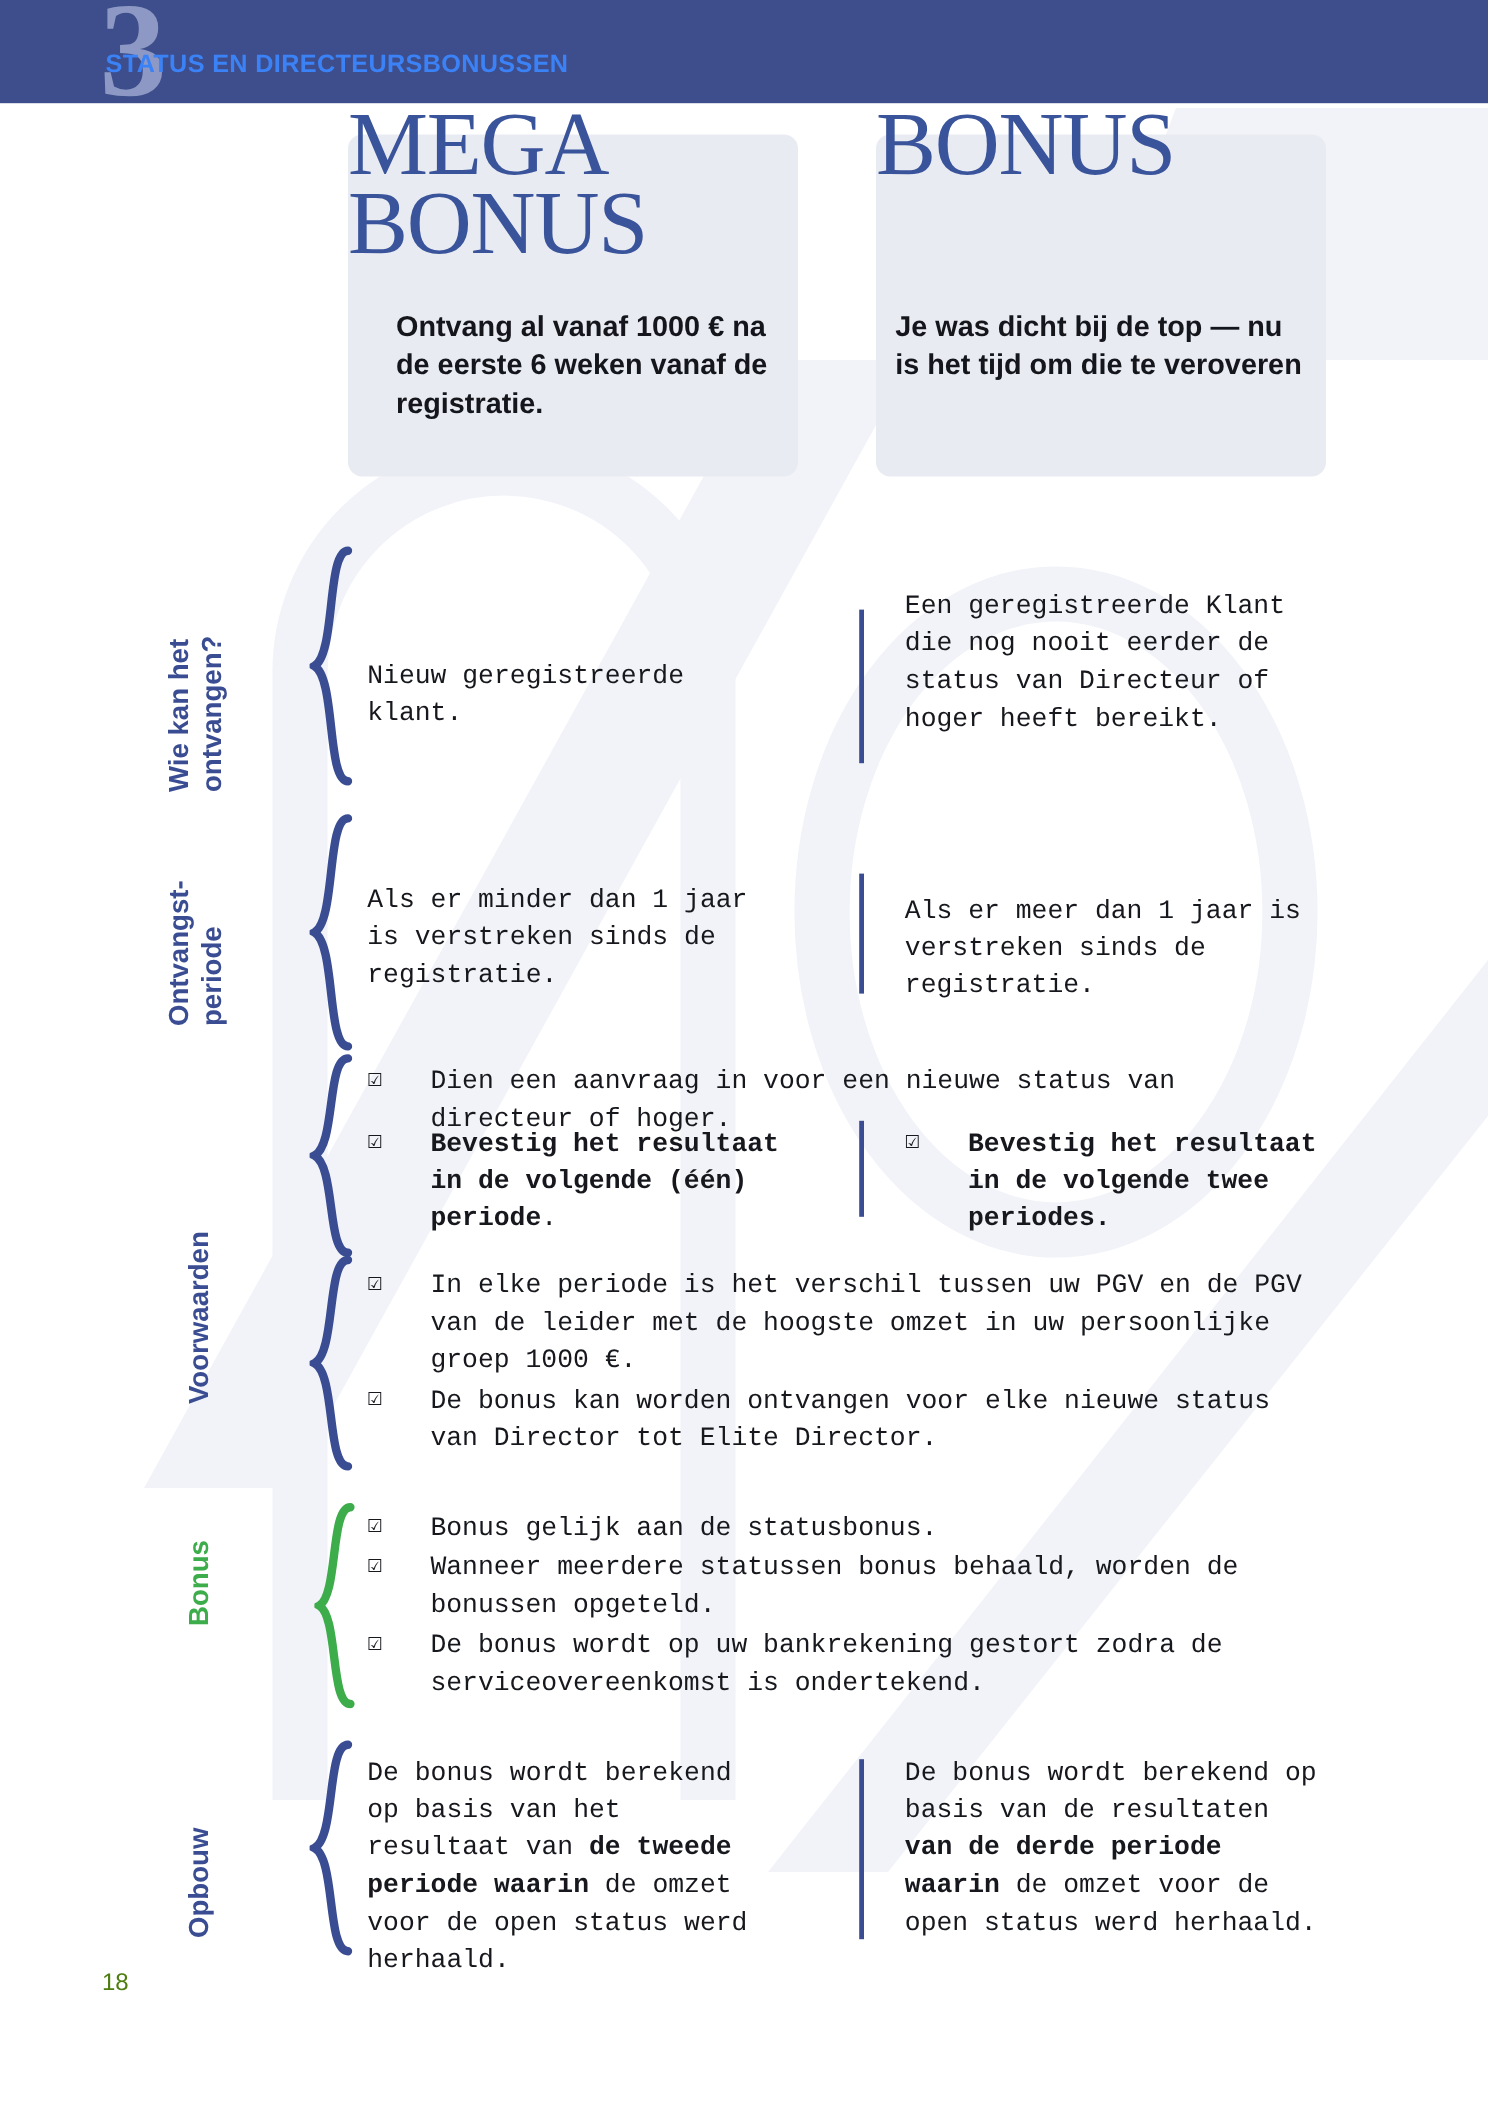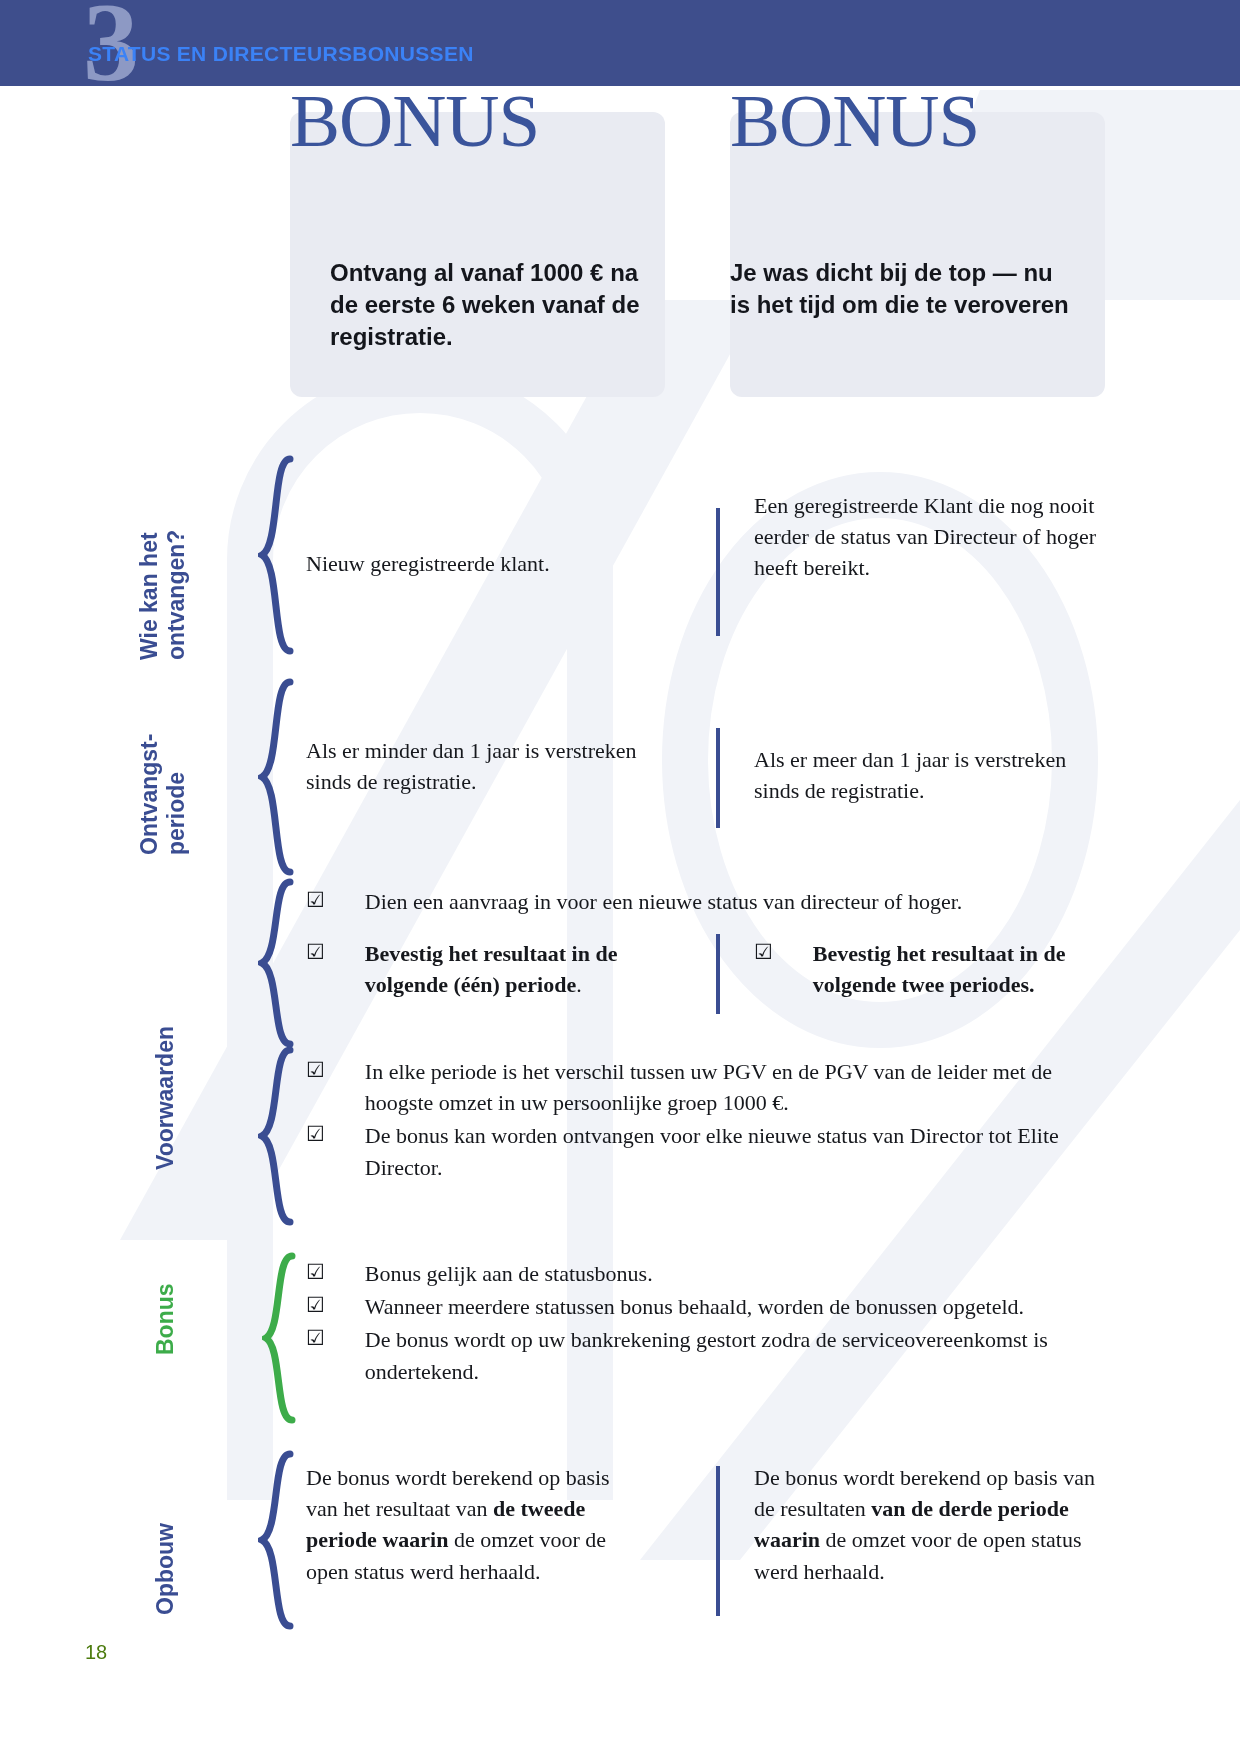--- a/index.html
+++ b/index.html
@@ -122,21 +122,21 @@
     z-index: 3;
   }
 
   
   .row {
     position: absolute;
     z-index: 3;
   }
   .col {
     position: absolute;
-    font-family: Liberation Serif, serif;
+    font-family: Liberation Mono, monospace;
     font-size: 22px;
     line-height: 1.42;
     color: #16181d;
   }
   .divider {
     position: absolute;
     width: 4px;
     background: #3a4d92;
     z-index: 3;
   }
@@ -188,29 +188,30 @@
   </svg>
 
   <div class="header-band"></div>
   <div class="header-numeral">3</div>
   <div class="header-title">STATUS EN DIRECTEURSBONUSSEN</div>
 
   <div class="cards">
 
     <div class="card left"></div>
     <div class="card-title" style="left:0px;">
+      <div>MEGA</div>
       <div>BONUS</div>
     </div>
     <div class="card-subtitle" style="left:0px;padding-left:40px;">Ontvang al vanaf 1000 € na de eerste 6 weken vanaf de registratie.</div>
 
     <div class="card right"></div>
     <div class="card-title" style="left:440px;">
       <div>BONUS</div>
     </div>
-    <div class="card-subtitle" style="left:440px;">Je was dicht bij de top — nu is het tijd om die te veroveren</div>
+    <div class="card-subtitle" style="left:456px;">Je was dicht bij de top — nu is het tijd om die te veroveren</div>
   </div>
 
   <div class="rowlabel blue" style="left:136px; top:660px;">
     <div>Wie kan het</div>
     <div>ontvangen?</div>
   </div>
   <svg class="brace" style="left:258px; top:455px;" width="36" height="200" viewBox="0 0 36 200">
     <path d="M 32 4 C 14 4 22 90 4 100 C 22 110 14 196 32 196" fill="none" stroke="#3a4d92" stroke-width="7" stroke-linecap="round"></path>
   </svg>
   <div class="row" style="left:306px; top:480px; width:790px;">

